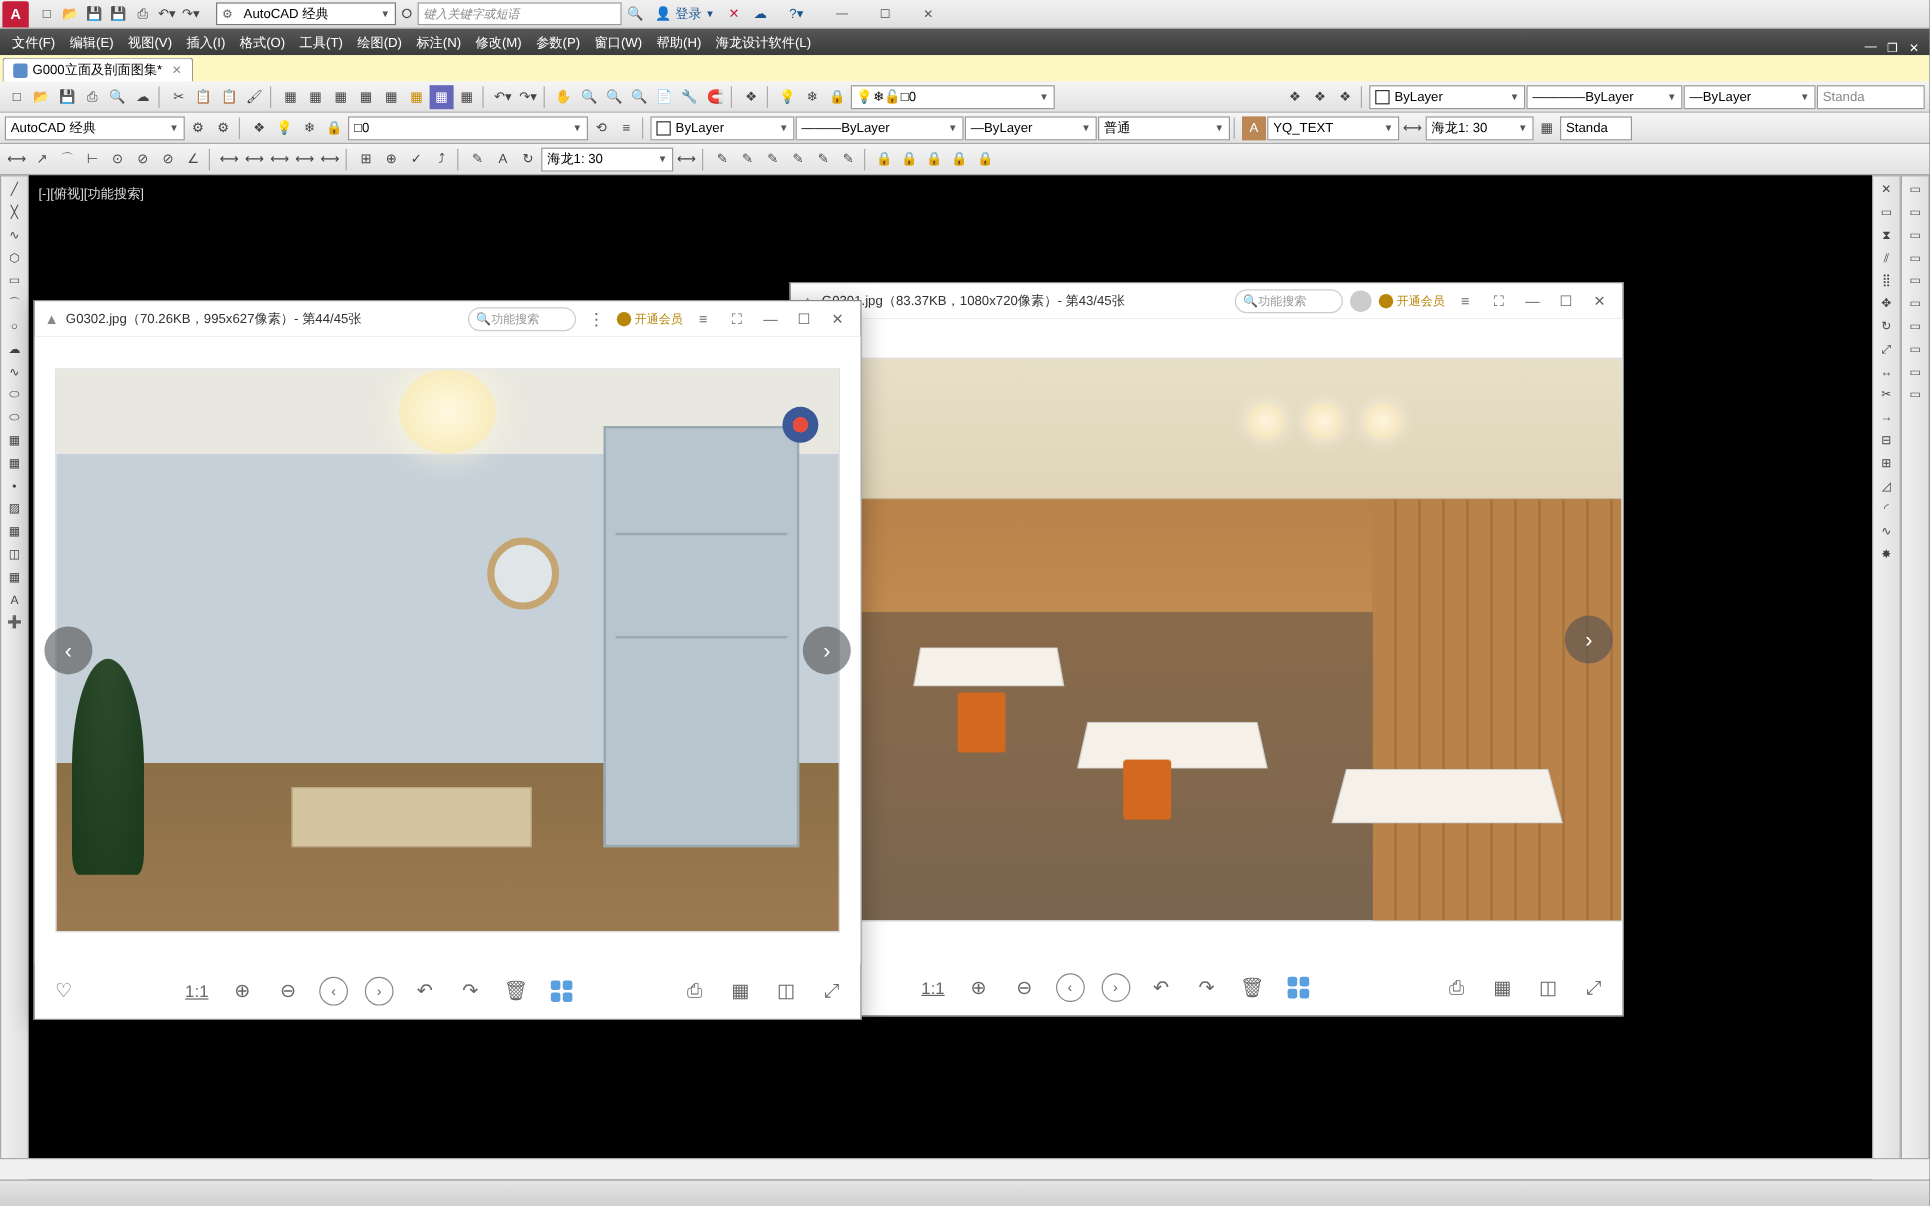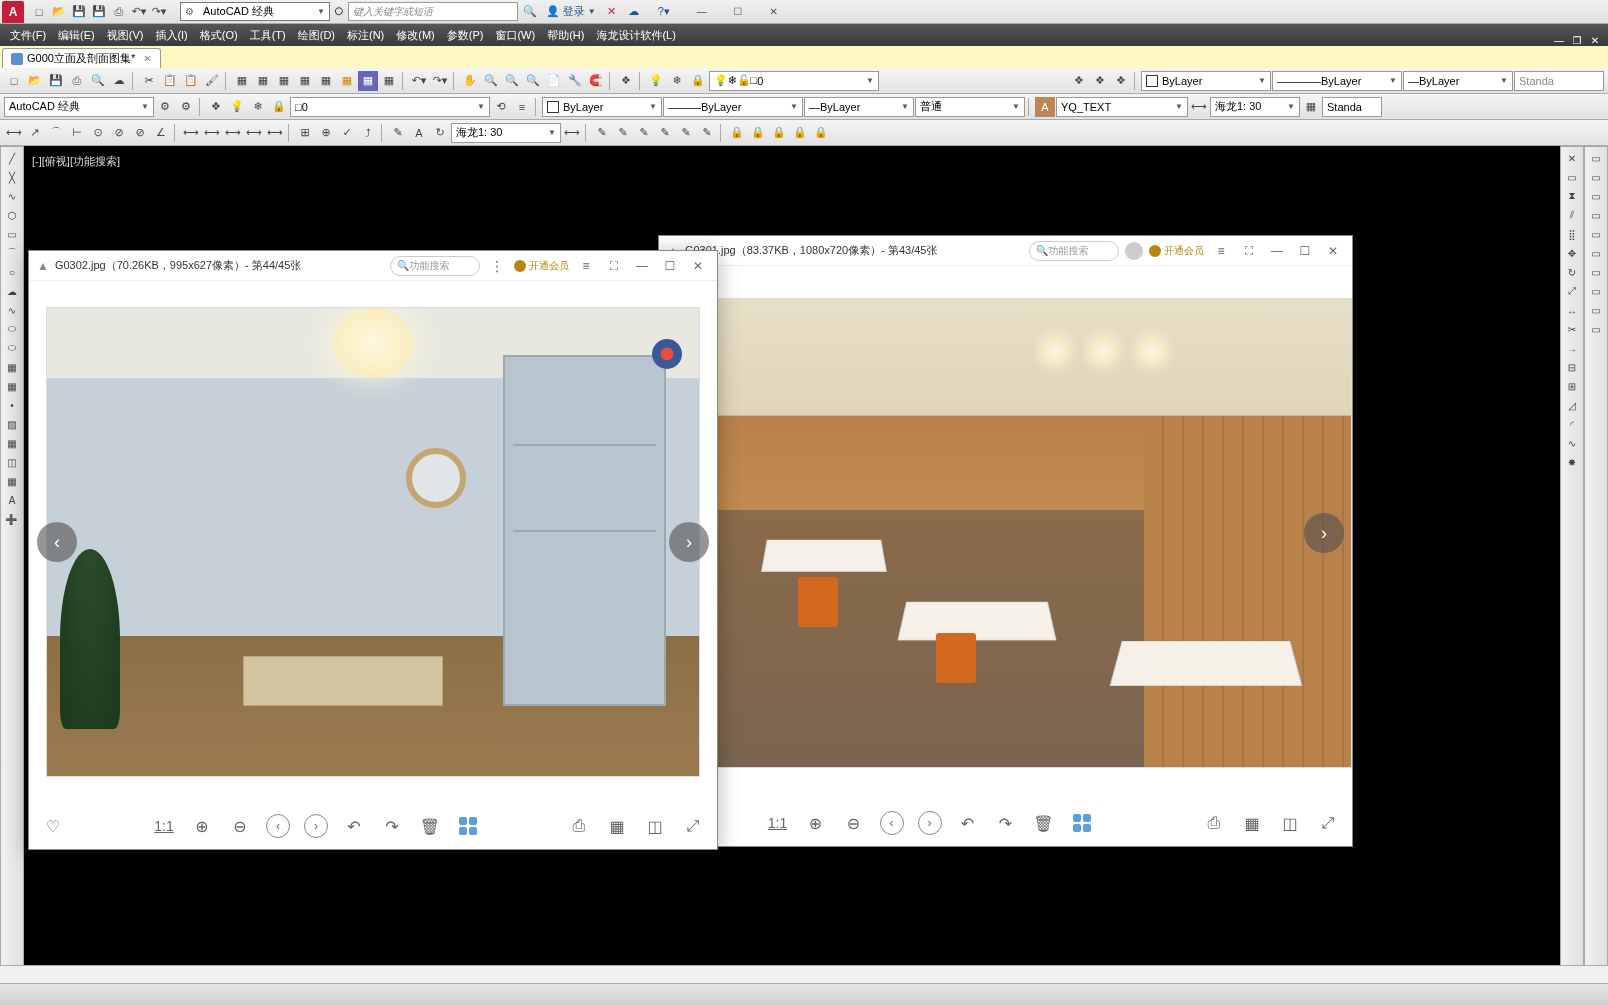--- a/index.html
+++ b/index.html
@@ -653,21 +653,21 @@
     <span>— </span>
       <span>ByLayer</span>
     <span class="combo-arrow" style="margin-left:auto">▼</span>
   </div>
   <div class="tb-combo" style="width:110px">
     <span>普通</span>
     <span class="combo-arrow" style="margin-left:auto">▼</span>
   </div>
   <div class="tb-sep"></div>
   <div class="tb-btn" style="background:#b85;color:#fff">A</div>
-  <div class="tb-combo" style="width:132px">
+  <div class="tb-combo" style="width:110px">
     <span>YQ_TEXT</span>
     <span class="combo-arrow" style="margin-left:auto">▼</span>
   </div>
   <div class="tb-btn">⟷</div>
   <div class="tb-combo" style="width:90px">
     <span>海龙1: 30</span>
     <span class="combo-arrow" style="margin-left:auto">▼</span>
   </div>
   <div class="tb-btn">▦</div>
   <div class="tb-combo" style="width:60px">

